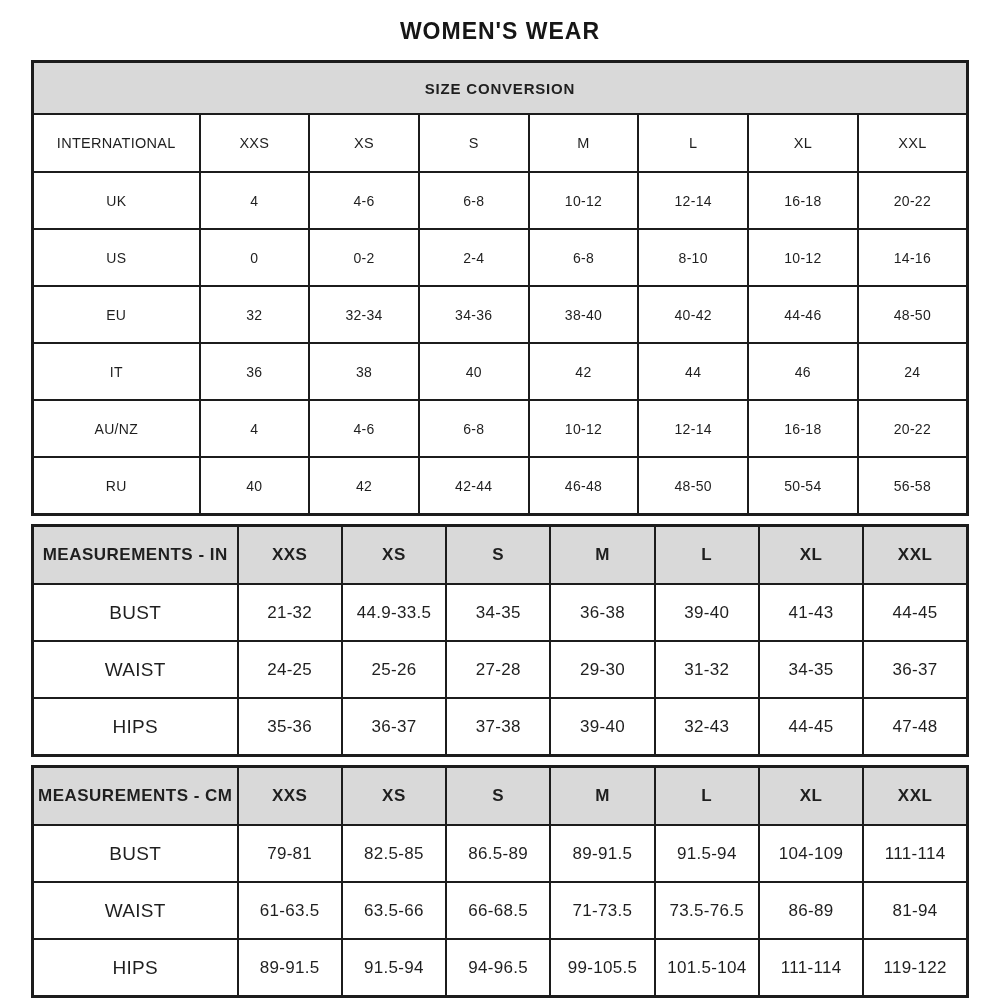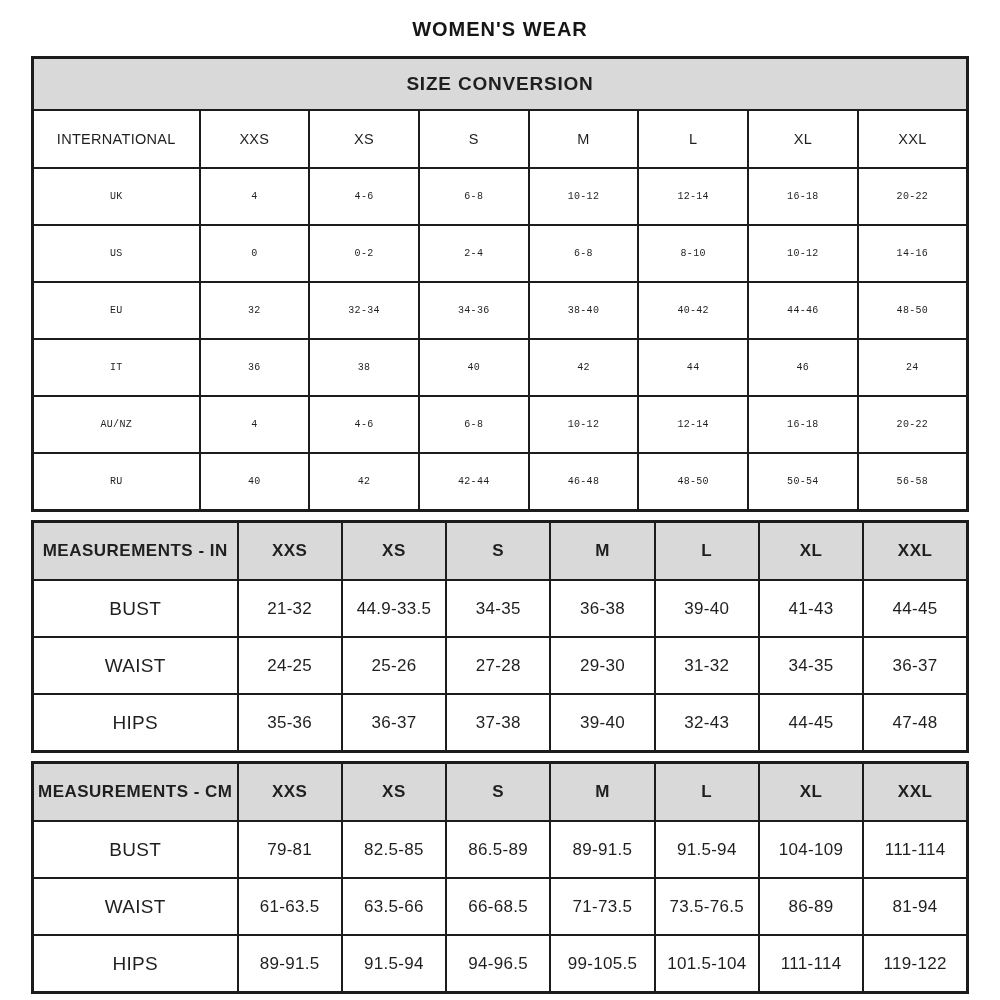--- a/index.html
+++ b/index.html
@@ -5,21 +5,21 @@
   html,body{margin:0;padding:0;background:#ffffff;}
   body{
     width:1000px;height:1000px;overflow:hidden;
     font-family:"Liberation Sans","DejaVu Sans",sans-serif;
     color:#1f1f1f;
     -webkit-font-smoothing:antialiased;
   }
   .page{padding:12px 31px 0 31px;}
   h1.title{
     text-align:center;
-    font-size:20px;
+    font-size:23px;
     font-weight:700;
     letter-spacing:1px;
     margin:6px 0 15px 0;
     color:#161616;
   }
   table{
     border-collapse:collapse;
     table-layout:fixed;
     width:938px;
     margin:0 0 8px 0;
@@ -31,36 +31,35 @@
     vertical-align:middle;
     padding:0 2px;
     overflow:hidden;
     letter-spacing:0.3px;
   }
   
   .sc col.c0{width:167px;}
   .sc .banner{
     background:#d9d9d9;
     height:50px;
-    font-size:19px;
+    font-size:15px;
     font-weight:700;
     letter-spacing:0.8px;
   }
   .sc tr[data-name="header-row"] th{
     height:56px;
     font-size:14.5px;
     font-weight:400;
     background:#ffffff;
     text-align:center;
   }
   .sc tbody td{
     height:55px;
-    font-size:10px;
+    font-size:14px;
     font-weight:400;
-    font-family:Liberation Mono, monospace;
   }
   
   .meas col.c0{width:205px;}
   .meas tr[data-name="header-row"] th{
     height:56px;
     font-size:17px;
     font-weight:700;
     background:#d9d9d9;
     letter-spacing:0.5px;
   }

